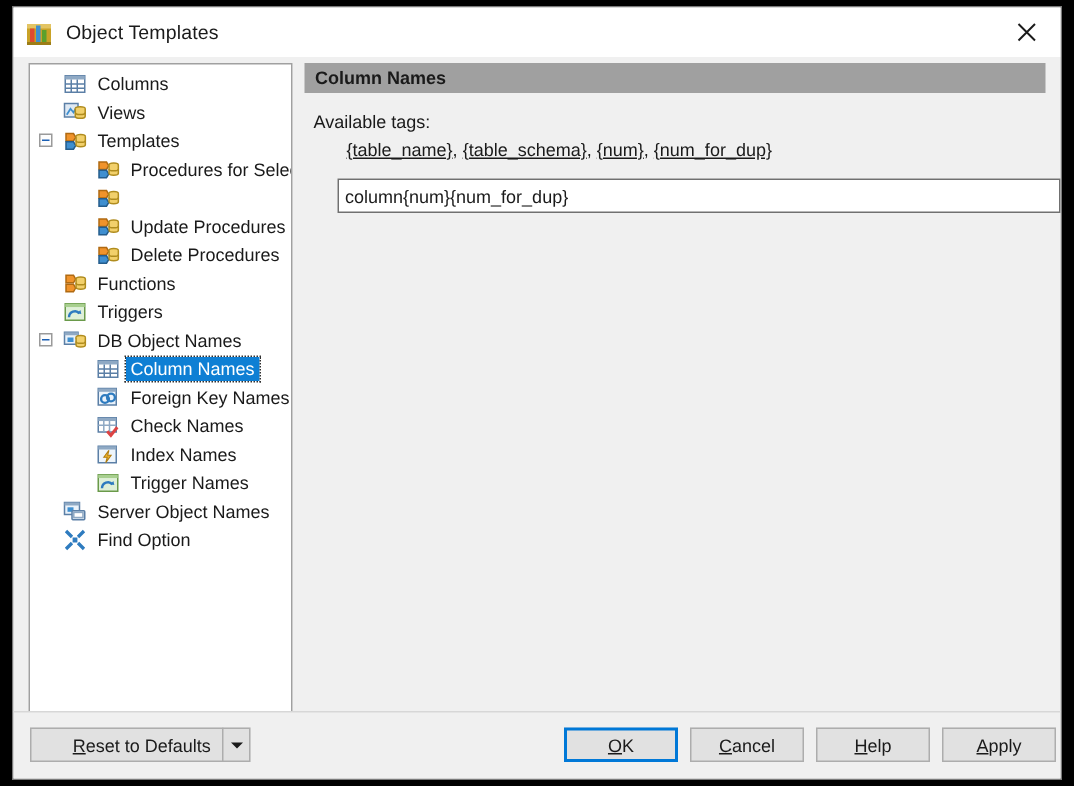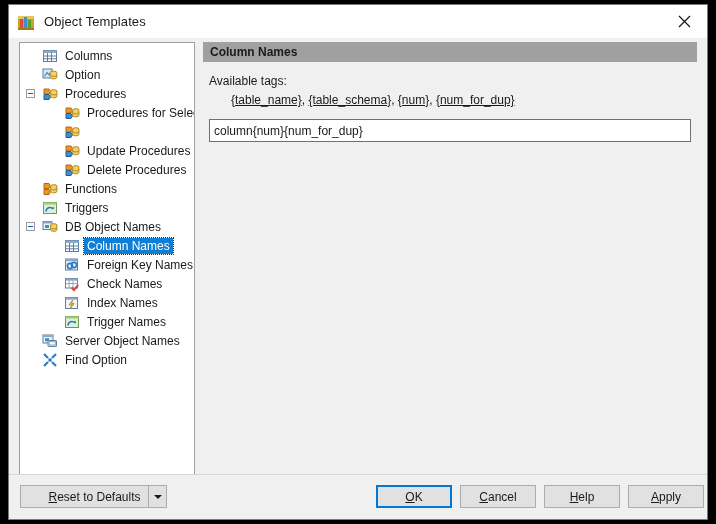--- a/index.html
+++ b/index.html
@@ -174,20 +174,21 @@
     width: 100%;
     box-sizing: border-box;
     height: 23px;
     border: 1px solid #707070;
     background: #ffffff;
     font-family: "Liberation Sans", sans-serif;
     font-size: 12px;
     color: #1a1a1a;
     padding: 0 4px;
     outline: none;
+    margin-left: 16px;
   }
 
   
   .footer {
     flex: 0 0 auto;
     height: 44px;
     border-top: 1px solid #d7d7d7;
     background: #f0f0f0;
     position: relative;
   }
@@ -260,32 +261,32 @@
             <span class="lbl">Columns</span>
           </div>
           <div class="tnode indent0">
             <span class="ticon"><svg width="16" height="16" viewBox="0 0 16 16">
                 <rect x="1" y="2" width="9" height="9" fill="#dfe9f3" stroke="#5b7fa6"></rect>
                 <path d="M2.5 9.5 L5 5.5 L7 8 L9 4.5" stroke="#3f8fd0" fill="none" stroke-width="1.2"></path>
                 <ellipse cx="11.5" cy="5.5" rx="3.3" ry="1.4" fill="#f2d06b" stroke="#b08c1e"></ellipse>
                 <path d="M8.2 5.5v5c0 .8 1.5 1.4 3.3 1.4s3.3-.6 3.3-1.4v-5" fill="#f2d06b" stroke="#b08c1e"></path>
                 <path d="M8.2 8c0 .8 1.5 1.4 3.3 1.4S14.8 8.8 14.8 8" stroke="#b08c1e" fill="none"></path>
               </svg></span>
-            <span class="lbl">Option</span>
+            <span class="lbl">Views</span>
           </div>
           <div class="tnode indent0">
             <span class="expander"></span>
             <span class="ticon"><svg width="16" height="16" viewBox="0 0 16 16">
                 <path d="M2 3h5l1.5 2.5L7 8H2z" fill="#f0932b" stroke="#b06a12"></path>
                 <path d="M2 8.5h5l1.5 2.5L7 13.5H2z" fill="#3f8fd0" stroke="#255d8c"></path>
                 <ellipse cx="11.8" cy="5" rx="3.1" ry="1.3" fill="#f2d06b" stroke="#b08c1e"></ellipse>
                 <path d="M8.7 5v5.5c0 .7 1.4 1.3 3.1 1.3s3.1-.6 3.1-1.3V5" fill="#f2d06b" stroke="#b08c1e"></path>
                 <path d="M8.7 7.6c0 .7 1.4 1.3 3.1 1.3s3.1-.6 3.1-1.3" stroke="#b08c1e" fill="none"></path>
               </svg></span>
-            <span class="lbl">Procedures</span>
+            <span class="lbl">Templates</span>
           </div>
           <div class="tnode indent1">
             <span class="ticon"><svg width="16" height="16" viewBox="0 0 16 16">
                 <path d="M2 3h5l1.5 2.5L7 8H2z" fill="#f0932b" stroke="#b06a12"></path>
                 <path d="M2 8.5h5l1.5 2.5L7 13.5H2z" fill="#3f8fd0" stroke="#255d8c"></path>
                 <ellipse cx="11.8" cy="5" rx="3.1" ry="1.3" fill="#f2d06b" stroke="#b08c1e"></ellipse>
                 <path d="M8.7 5v5.5c0 .7 1.4 1.3 3.1 1.3s3.1-.6 3.1-1.3V5" fill="#f2d06b" stroke="#b08c1e"></path>
                 <path d="M8.7 7.6c0 .7 1.4 1.3 3.1 1.3s3.1-.6 3.1-1.3" stroke="#b08c1e" fill="none"></path>
               </svg></span>
             <span class="lbl">Procedures for Select</span>

